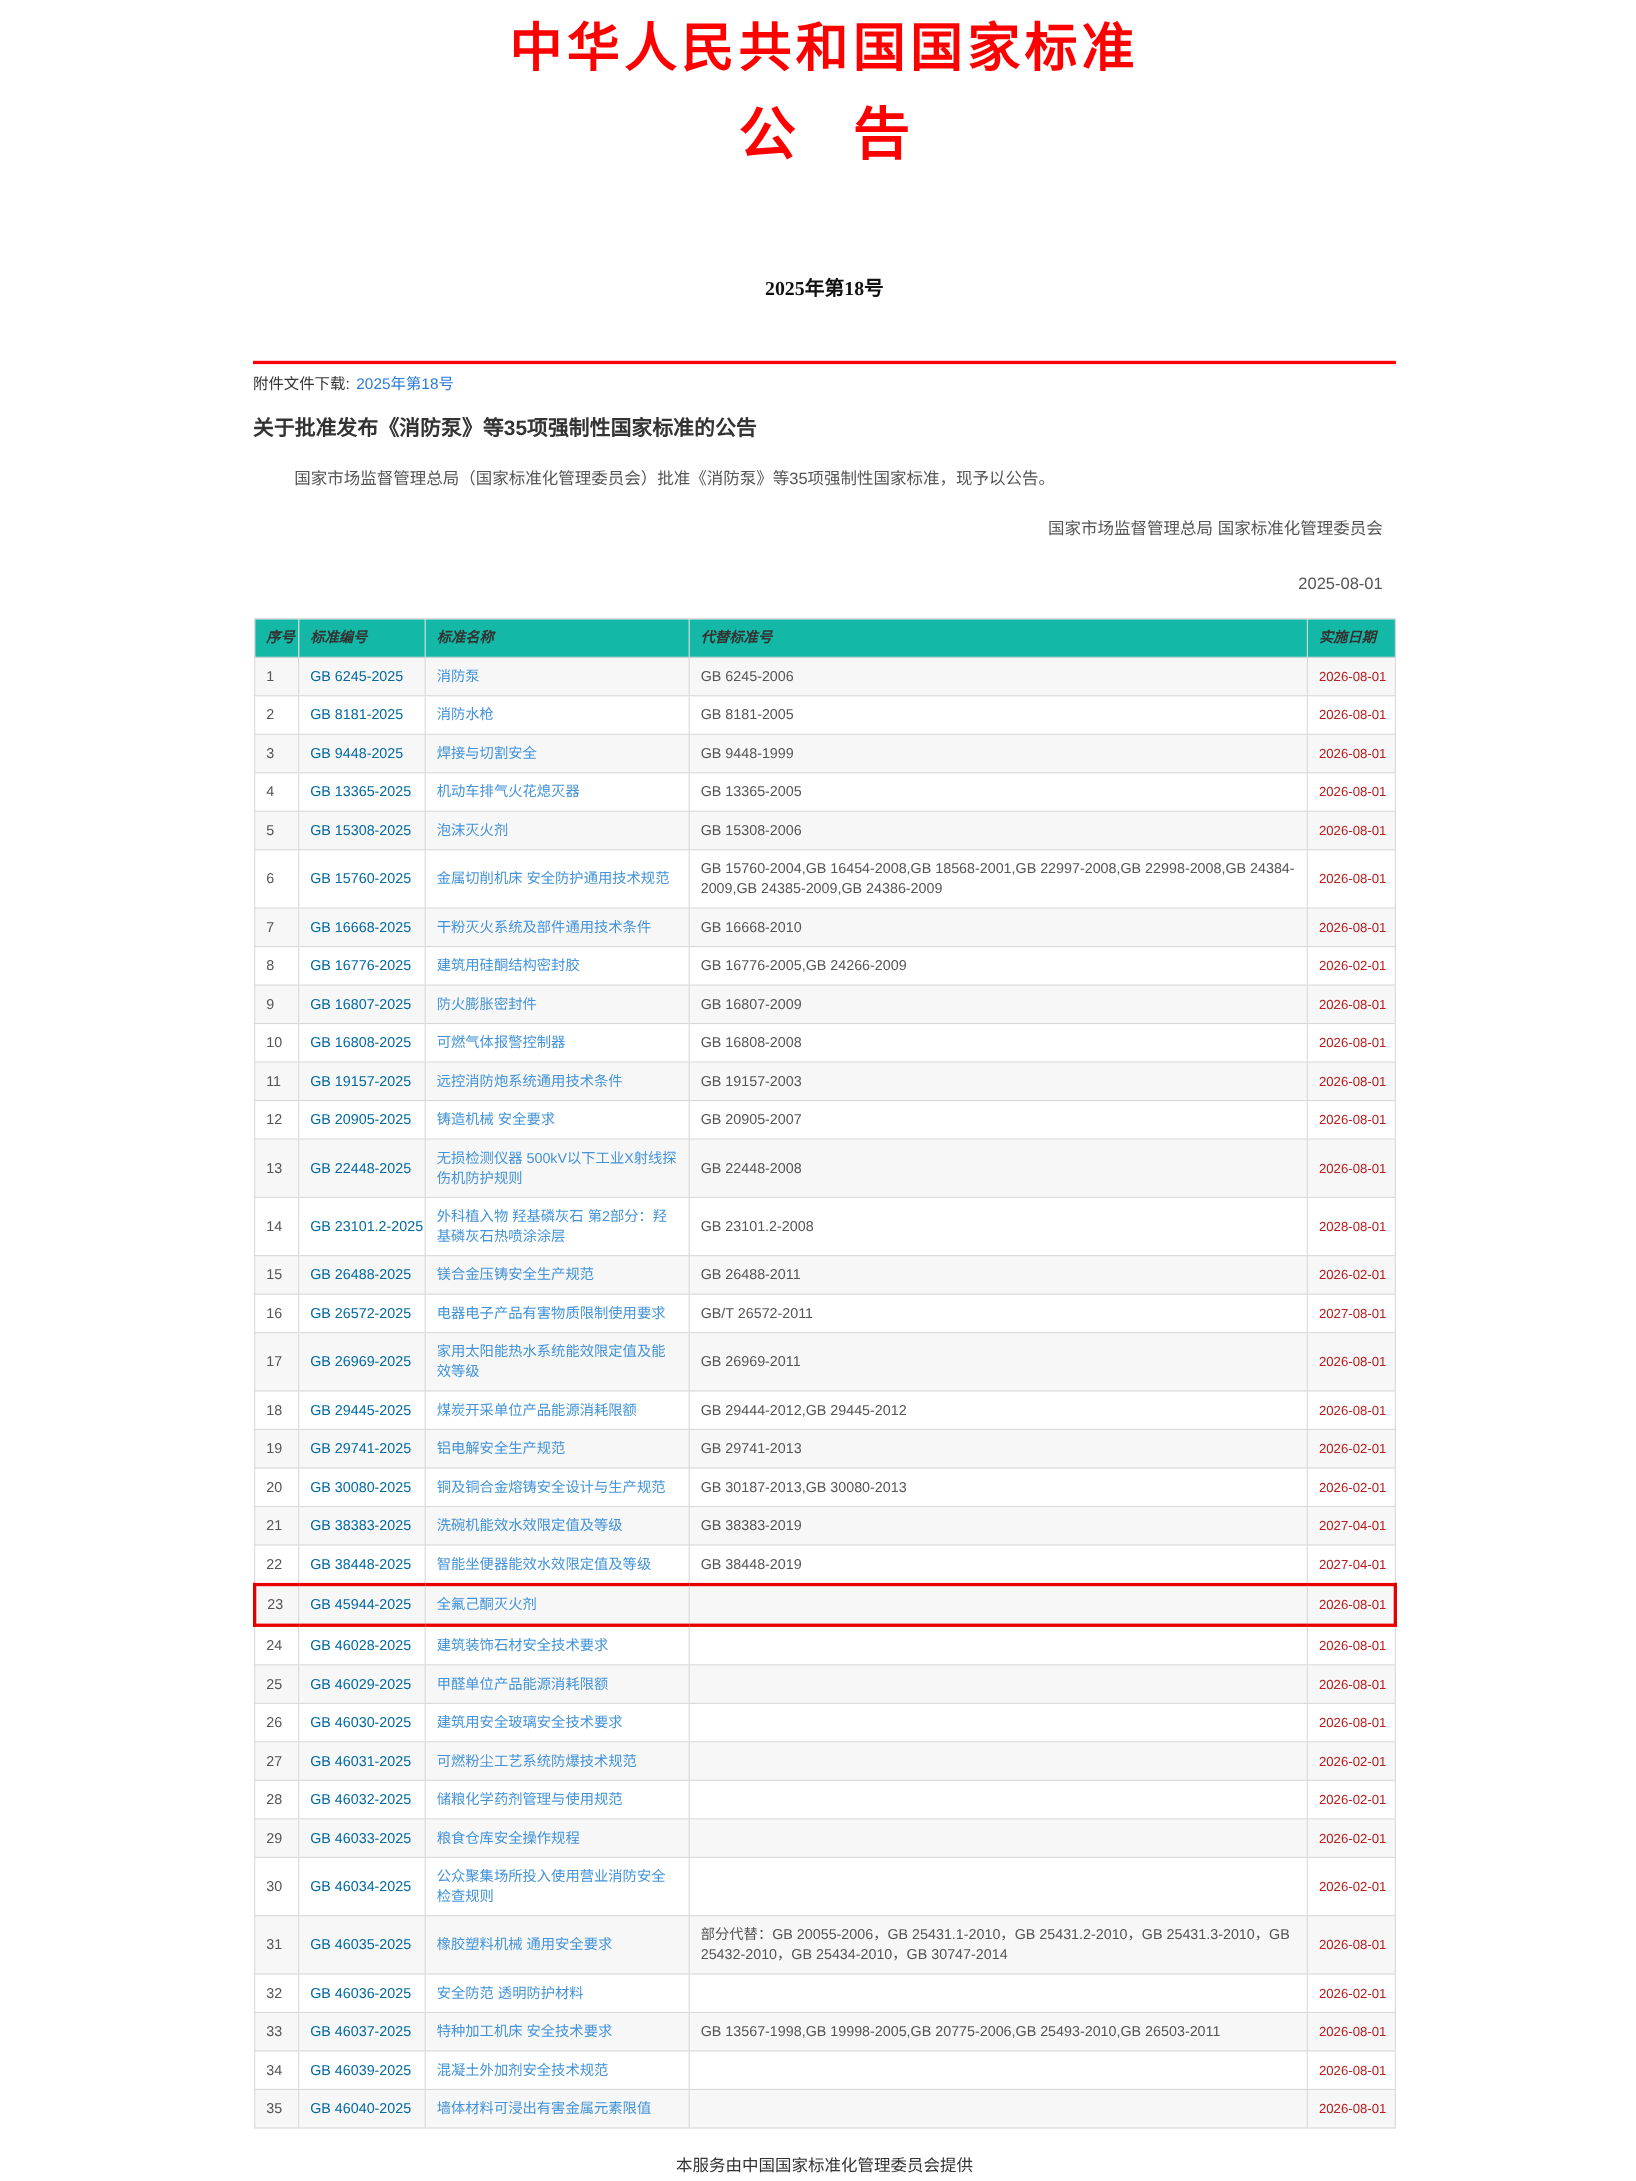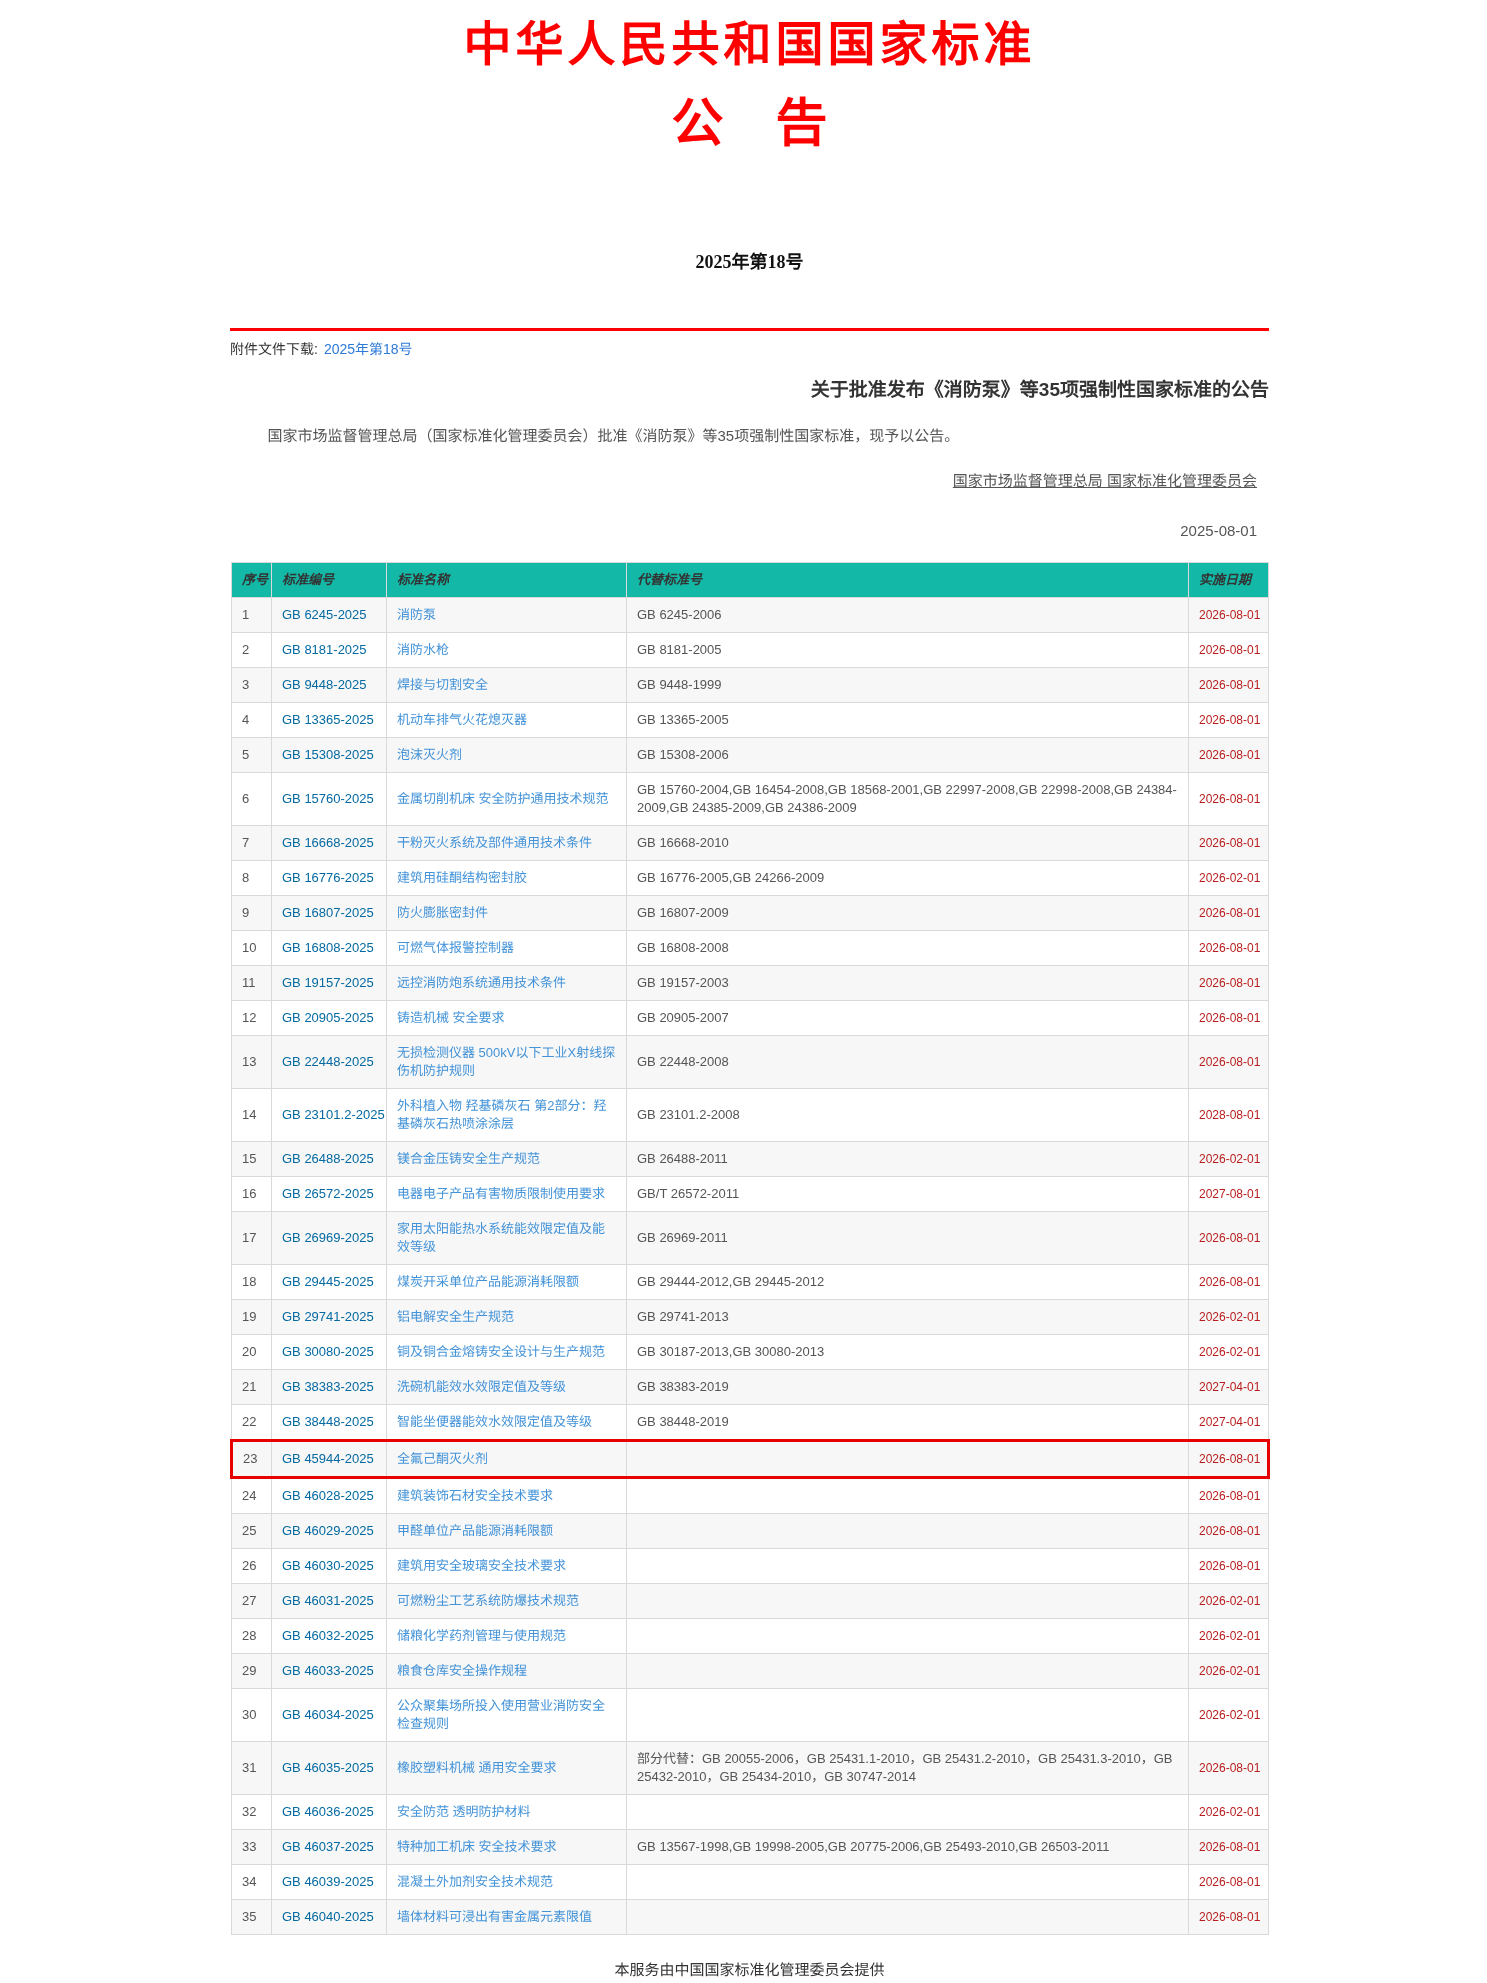--- a/index.html
+++ b/index.html
@@ -60,38 +60,37 @@
     color:#333;
   }
   .attachment-link{
     color:var(--att-link-blue);
     text-decoration:none;
     cursor:pointer;
     margin-left:6px;
   }
   .announce-title{
     margin:18px 0 0;
-    text-align:right;
+    text-align:left;
     font-size:19px;line-height:26px;
     font-weight:700;
     color:#333;
   }
   .announce-body{
     margin:22px 0 0;
     font-size:15px;line-height:22px;
     color:#555;
     text-indent:2.5em;
   }
   .signature{
     margin:24px 0 0;
     text-align:right;
     padding-right:12px;
     font-size:15px;line-height:20px;
     color:#555;
-    text-decoration:underline;
   }
   .announce-date{
     margin:30px 0 0;
     text-align:right;
     padding-right:12px;
     font-size:15px;line-height:20px;
     color:#555;
   }
   table.standards{
     margin-top:21px;

